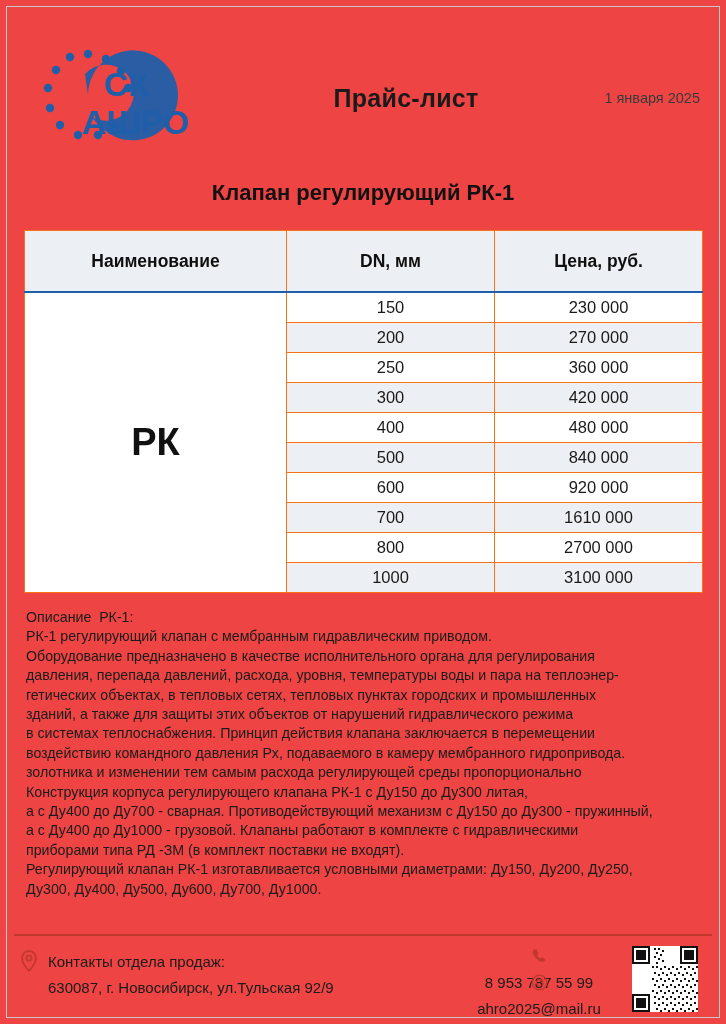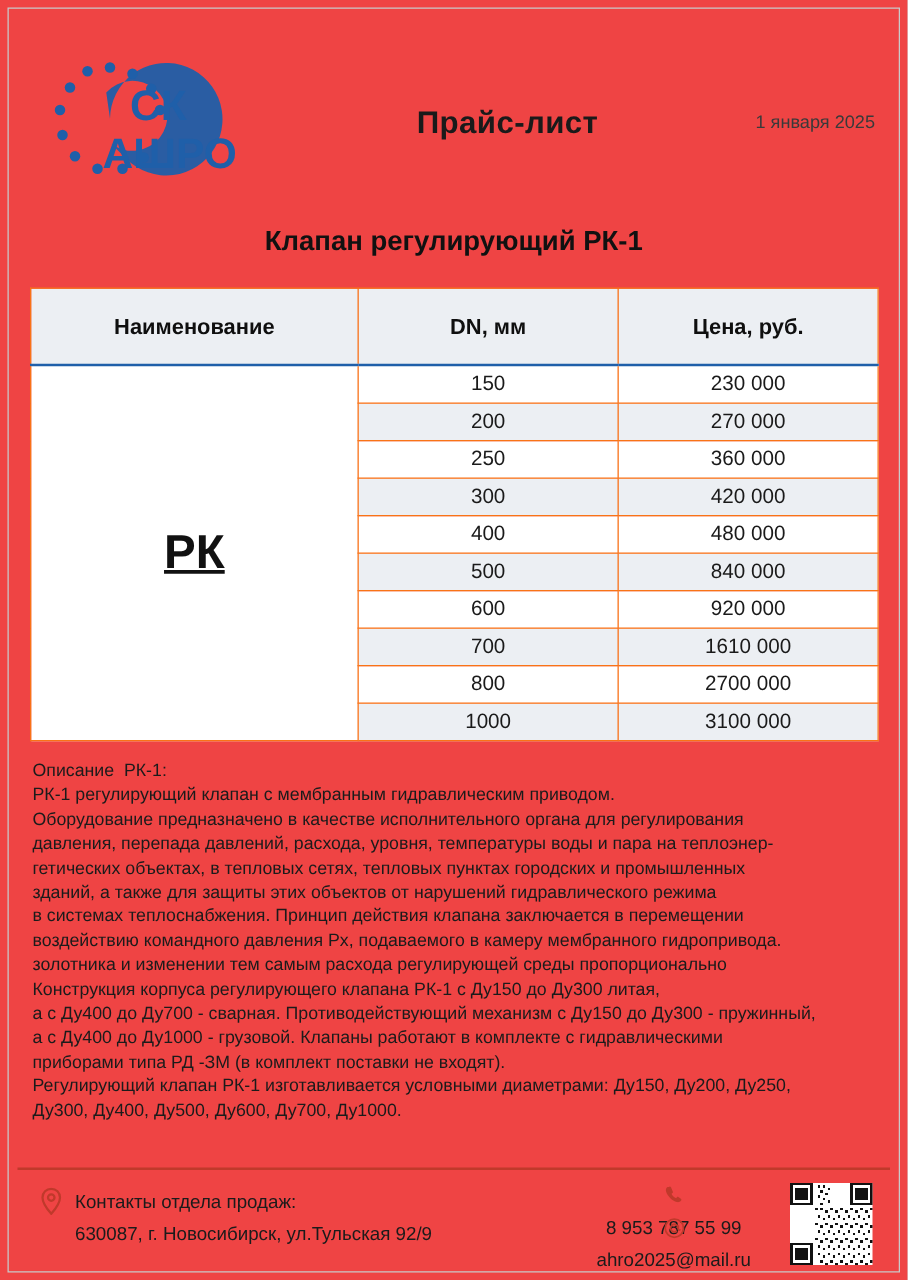--- a/index.html
+++ b/index.html
@@ -97,21 +97,20 @@
   col.c-dn   { width: 208px; }
   col.c-price{ width: 208px; }
 
   td.name-cell {
     text-align: center;
     vertical-align: middle;
     font-size: 38px;
     font-weight: bold;
     color: #111;
     background: #ffffff;
-    text-decoration: underline;
   }
   td.dn, td.price {
     text-align: center;
     height: 29px;
     font-size: 16.5px;
     color: #1a1a1a;
     background: #ffffff;
   }
   tr.alt td.dn, tr.alt td.price {
     background: #eceff3;
@@ -140,21 +139,21 @@
   }
   .footer {
     position: absolute;
     left: 14px;
     top: 940px;
     width: 698px;
     height: 78px;
   }
   .contacts-left {
     position: absolute;
-    left: 18px;
+    left: 6px;
     top: 8px;
     width: 370px;
   }
   .contacts-left .row {
     display: flex;
     align-items: center;
     gap: 10px;
     height: 26px;
     font-size: 15px;
     color: #1b1b1b;

